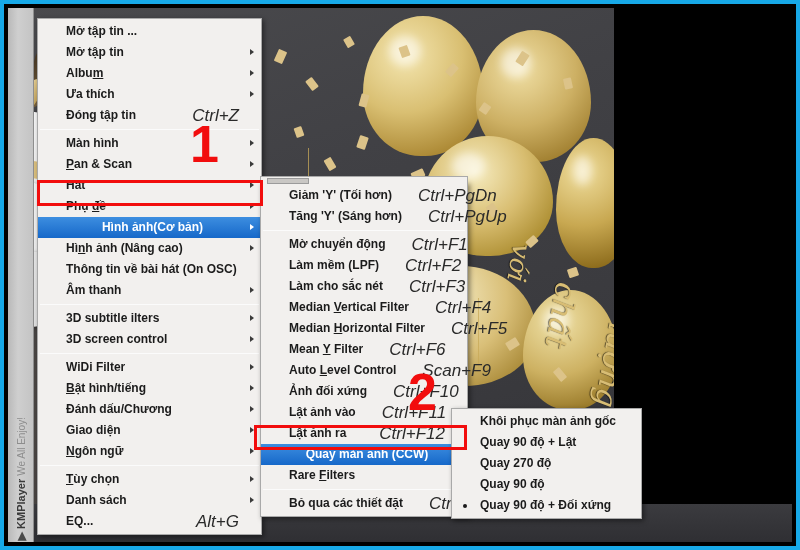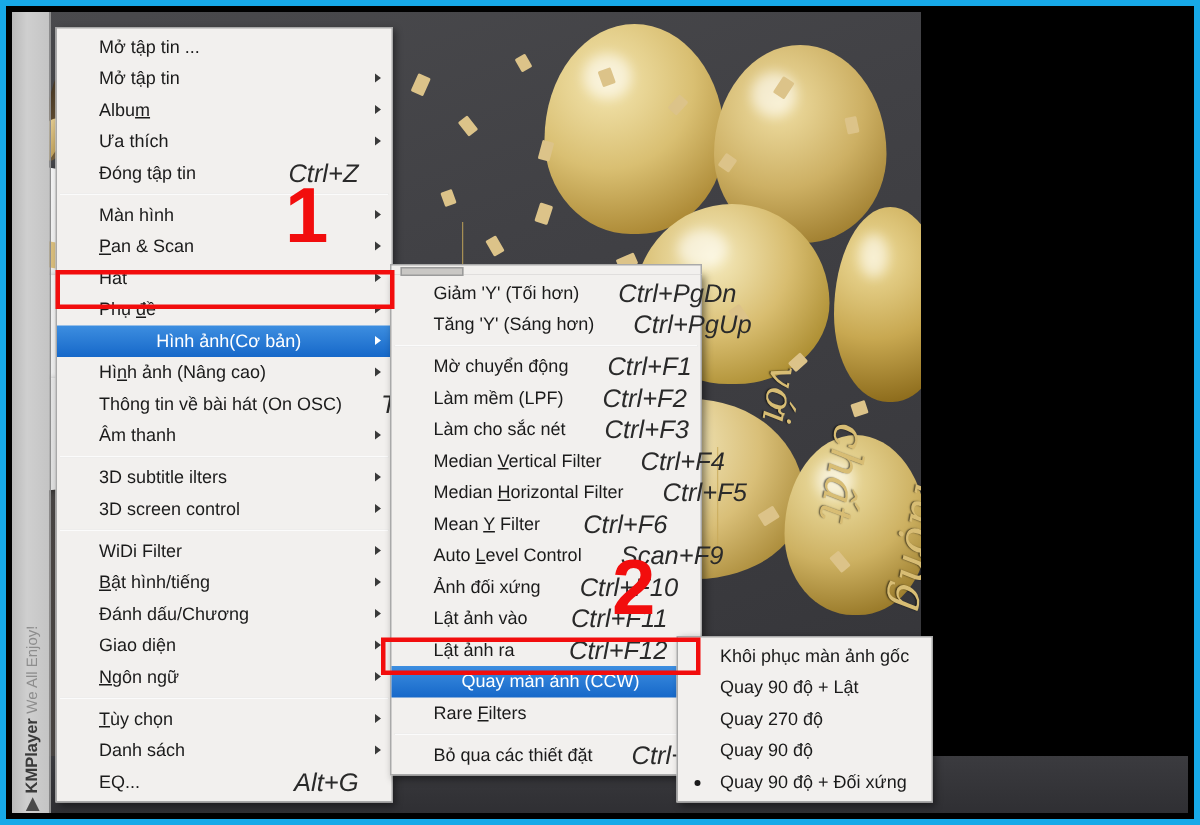--- a/index.html
+++ b/index.html
@@ -119,21 +119,21 @@
   }
   .mi{
     position:relative;
     height:21px;
     line-height:21px;
     padding:0 22px 0 28px;
     white-space:nowrap;
     display:flex;
     align-items:center;
   }
-  .mi .lbl{flex:0 0 auto;}
+  .mi .lbl{flex:0 0 auto;font-weight:bold;}
   .mi .acc{
     margin-left:auto;
     padding-left:26px;
     color:#2a2a2a;
     font-size:17px;
     font-style:italic;
   }
   .mi .arrow{
     position:absolute;right:7px;top:50%;
     width:0;height:0;margin-top:-3.5px;
@@ -150,21 +150,21 @@
     background:linear-gradient(180deg,#3d8ee0,#1668c9);
     color:#fff;
     justify-content:center;
   }
   .mi.sel .arrow{border-left-color:#fff;}
   u{text-decoration:underline;}
 
   
   #menu-main{ left:33px; top:14px; width:225px; }
   #menu-image{ left:256px; top:178px; width:208px; }
-  #menu-rotate{ left:447px; top:420px; width:171px; }
+  #menu-rotate{ left:447px; top:404px; width:191px; }
 
   
   #img-scroll-nub{
     position:absolute;left:256px;top:172px;width:208px;height:7px;
     background:#f2f0ee;border:1px solid #a9a9a9;border-bottom:none;z-index:41;
   }
   #img-scroll-nub::after{
     content:"";position:absolute;left:6px;top:1px;width:40px;height:4px;
     background:#c9c7c4;border:1px solid #9b9b9b;
   }

